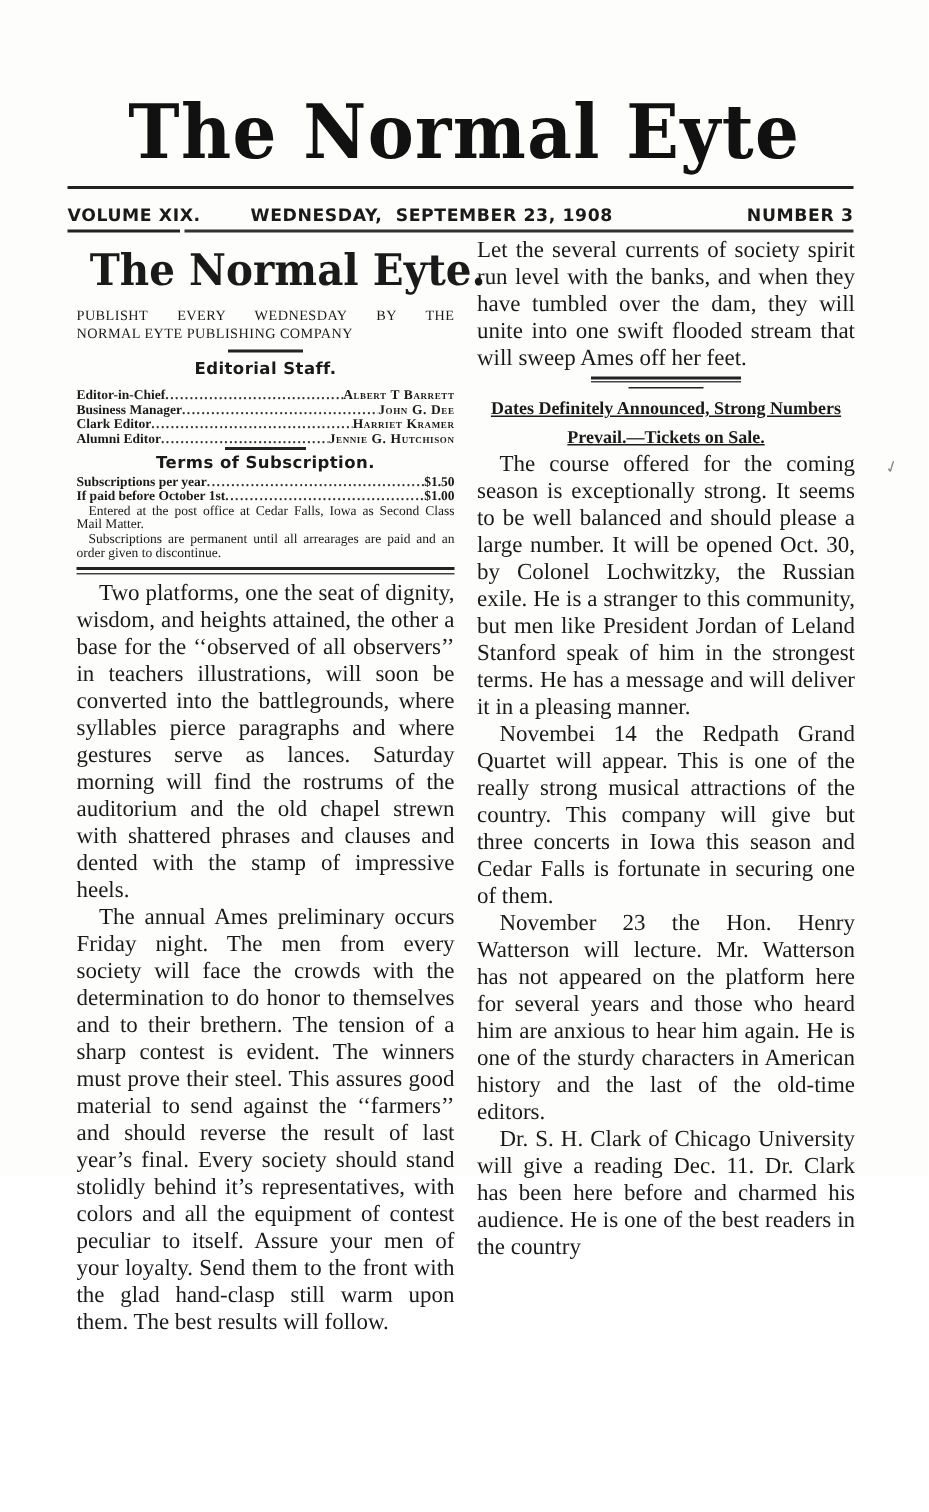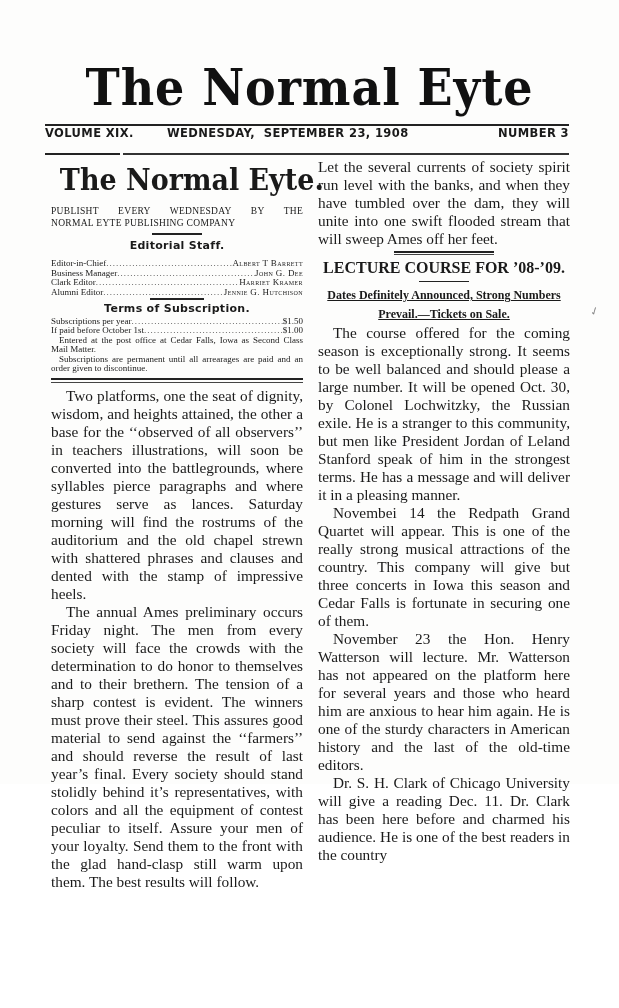--- a/index.html
+++ b/index.html
@@ -38,21 +38,21 @@
     .rule-top {
       position: absolute;
       left: 45px; width: 524px;
       top: 124px;
       height: 2px;
       background: #222;
     }
     .dateline {
       position: absolute;
       left: 45px; width: 524px;
-      top: 126px;
+      top: 136px;
       height: 16px;
       font-family: "DejaVu Sans", "Liberation Sans", sans-serif;
       font-weight: bold;
       font-size: 11.5px;
       letter-spacing: 0.4px;
       color: #1a1a1a;
     }
     .dateline span { position: absolute; top: 0; white-space: nowrap; }
     .dl-volume { left: 0; }
     .dl-date { left: 122px; }
@@ -121,20 +121,21 @@
       position: absolute;
       left: 51px; width: 252px;
       top: 259px;
       font-size: 9px;
       line-height: 9.5px;
     }
     .staff-row {
       display: flex;
       align-items: baseline;
       white-space: nowrap;
+      font-weight: bold;
     }
     .staff-row .role { flex: 0 0 auto; }
     .staff-row .dots {
       flex: 1 1 auto;
       overflow: hidden;
       letter-spacing: 1px;
       color: #333;
     }
     .staff-row .name {
       flex: 0 0 auto;
@@ -270,21 +271,20 @@
   <div class="double-rule"></div>
 
   <div class="col col-left body-text left-body">
     <p>Two platforms, one the seat of dignity, wisdom, and heights attained, the other a base for the ‘‘observed of all observers’’ in teachers illustrations, will soon be converted into the battlegrounds, where syllables pierce paragraphs and where gestures serve as lances. Saturday morning will find the rostrums of the auditorium and the old chapel strewn with shattered phrases and clauses and dented with the stamp of impressive heels.</p>
     <p>The annual Ames preliminary occurs Friday night. The men from every society will face the crowds with the determination to do honor to themselves and to their brethern. The tension of a sharp contest is evident. The winners must prove their steel. This assures good material to send against the ‘‘farmers’’ and should reverse the result of last year’s final. Every society should stand stolidly behind it’s representatives, with colors and all the equipment of contest peculiar to itself. Assure your men of your loyalty. Send them to the front with the glad hand-clasp still warm upon them. The best results will follow.</p>
   </div>
 
   <div class="col col-right body-text">
     <p class="noindent">Let the several currents of society spirit run level with the banks, and when they have tumbled over the dam, they will unite into one swift flooded stream that will sweep Ames off her feet.</p>
     <div class="sep-rule"></div>
-    <h2 class="article-heading">LECTURE COURSE FOR ’08-’09.</h2>
     <div class="small-rule"></div>
     <h3 class="article-subhead">Dates Definitely Announced, Strong Numbers Prevail.—Tickets on Sale.</h3>
     <p>The course offered for the coming season is exceptionally strong. It seems to be well balanced and should please a large number. It will be opened Oct. 30, by Colonel Lochwitzky, the Russian exile. He is a stranger to this community, but men like President Jordan of Leland Stanford speak of him in the strongest terms. He has a message and will deliver it in a pleasing manner.</p>
     <p>Novembei 14 the Redpath Grand Quartet will appear. This is one of the really strong musical attractions of the country. This company will give but three concerts in Iowa this season and Cedar Falls is fortunate in securing one of them.</p>
     <p>November 23 the Hon. Henry Watterson will lecture. Mr. Watterson has not appeared on the platform here for several years and those who heard him are anxious to hear him again. He is one of the sturdy characters in American history and the last of the old-time editors.</p>
     <p>Dr. S. H. Clark of Chicago University will give a reading Dec. 11. Dr. Clark has been here before and charmed his audience. He is one of the best readers in the country</p>
   </div>
 
   <div class="margin-mark">✓</div>
 </div>

